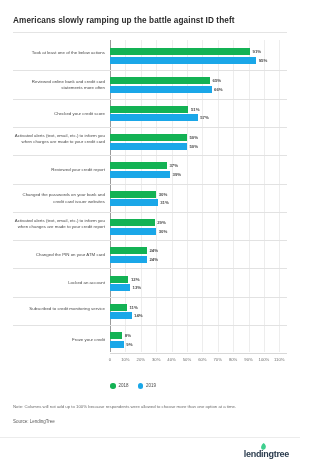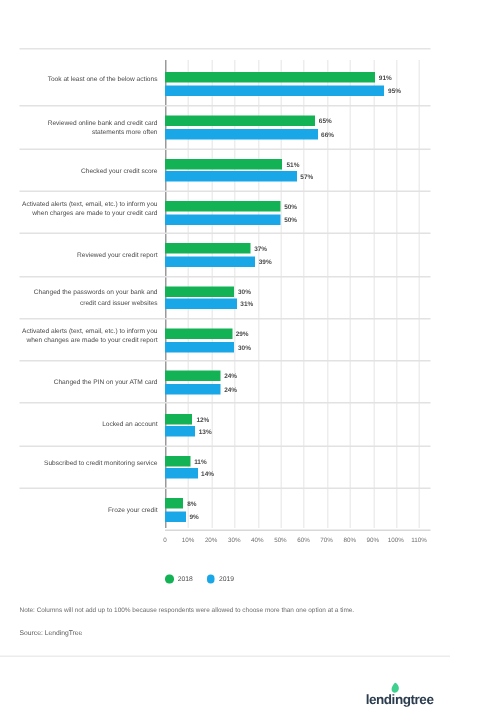--- a/index.html
+++ b/index.html
@@ -90,34 +90,35 @@
     position:absolute; left:13px; top:419px;
     font-size:4.5px; color:#5a5a5a;
   }
   .footer-rule {
     position:absolute; left:0; top:437px; width:300px; height:1px;
     background:#ececec;
   }
   
   .logo {
     position:absolute; right:11px; top:449px;
-    display:flex; align-items:flex-end;margin-top:12px;
+    display:flex; align-items:flex-end;
   }
   .logo-text {
     font-size:9px; font-weight:bold; color:#2b3c4e; letter-spacing:-.3px;
   }
   .logo-leaf {
     position:absolute; right:22px; top:-6px; width:7px; height:8px;
   }
 </style>
 </head>
 <body>
 
 <div class="card">
 
+  <div class="title">Americans slowly ramping up the battle against ID theft</div>
   <div class="title-rule"></div>
 
   <div class="chart">
     <div class="grid" id="grid-layer">
         <div class="gridline axis0" style="left: 97px; bottom: 18px;"></div>
         <div class="gridline" style="left: 112.391px; bottom: 18px;"></div>
         <div class="gridline" style="left: 127.783px; bottom: 18px;"></div>
         <div class="gridline" style="left: 143.174px; bottom: 18px;"></div>
         <div class="gridline" style="left: 158.565px; bottom: 18px;"></div>
         <div class="gridline" style="left: 173.957px; bottom: 18px;"></div>

